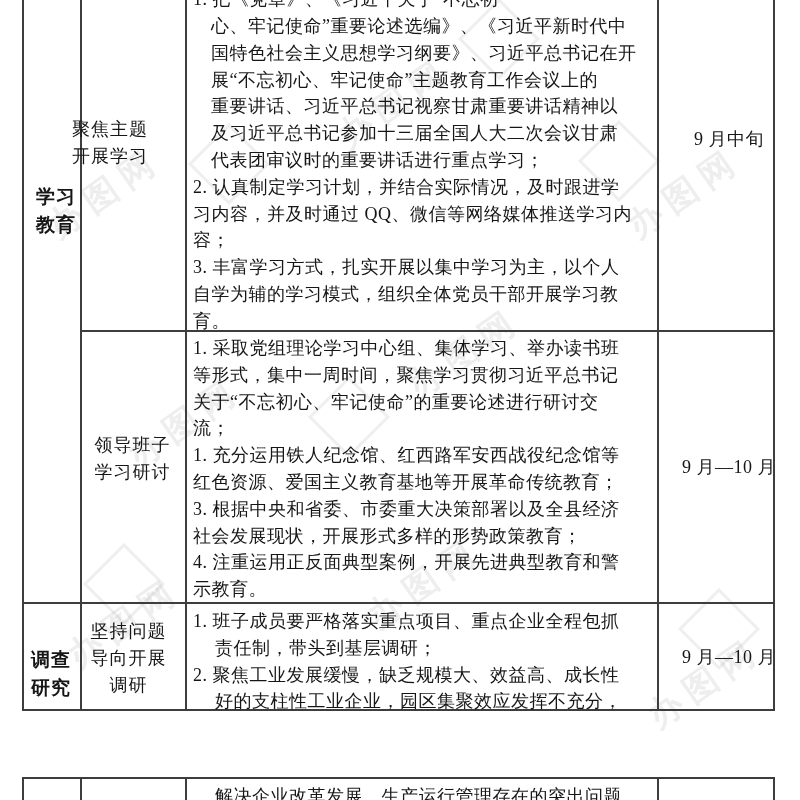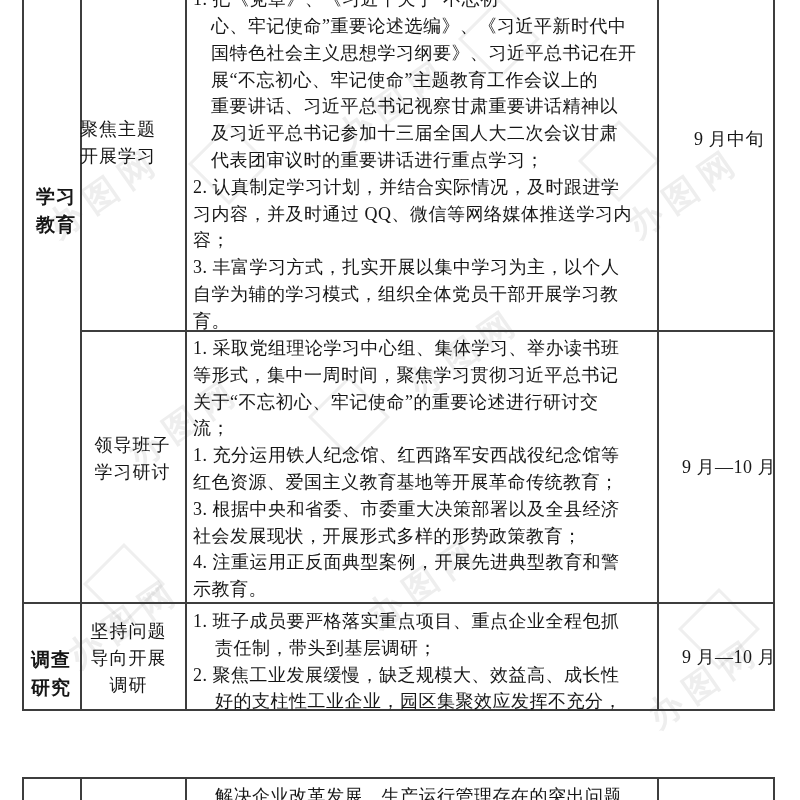--- a/index.html
+++ b/index.html
@@ -61,21 +61,21 @@
     <div class="hl" style="left:80px; top:330px; width:695px;"></div>
     <div class="hl" style="left:22px; top:602px; width:753px;"></div>
     <div class="hl" style="left:22px; top:709px; width:753px; height:2px;"></div>
   </div>
 
   <div class="cell cat" style="left:22px; top:183px; width:68px;">
     <div class="ln">学习</div>
     <div class="ln">教育</div>
   </div>
 
-  <div class="cell task" style="left:76px; top:116px; width:84px;">
+  <div class="cell task" style="left:68px; top:116px; width:84px;">
     <div class="ln">聚焦主题</div>
     <div class="ln">开展学习</div>
   </div>
   <div class="content" style="top:-13.8px;">
     <div class="ln">1. 把《党章》、《习近平关于“不忘初</div>
     <div class="ln ind">心、牢记使命”重要论述选编》、《习近平新时代中</div>
     <div class="ln ind">国特色社会主义思想学习纲要》、习近平总书记在开</div>
     <div class="ln ind">展“不忘初心、牢记使命”主题教育工作会议上的</div>
     <div class="ln ind">重要讲话、习近平总书记视察甘肃重要讲话精神以</div>
     <div class="ln ind">及习近平总书记参加十三届全国人大二次会议甘肃</div>

